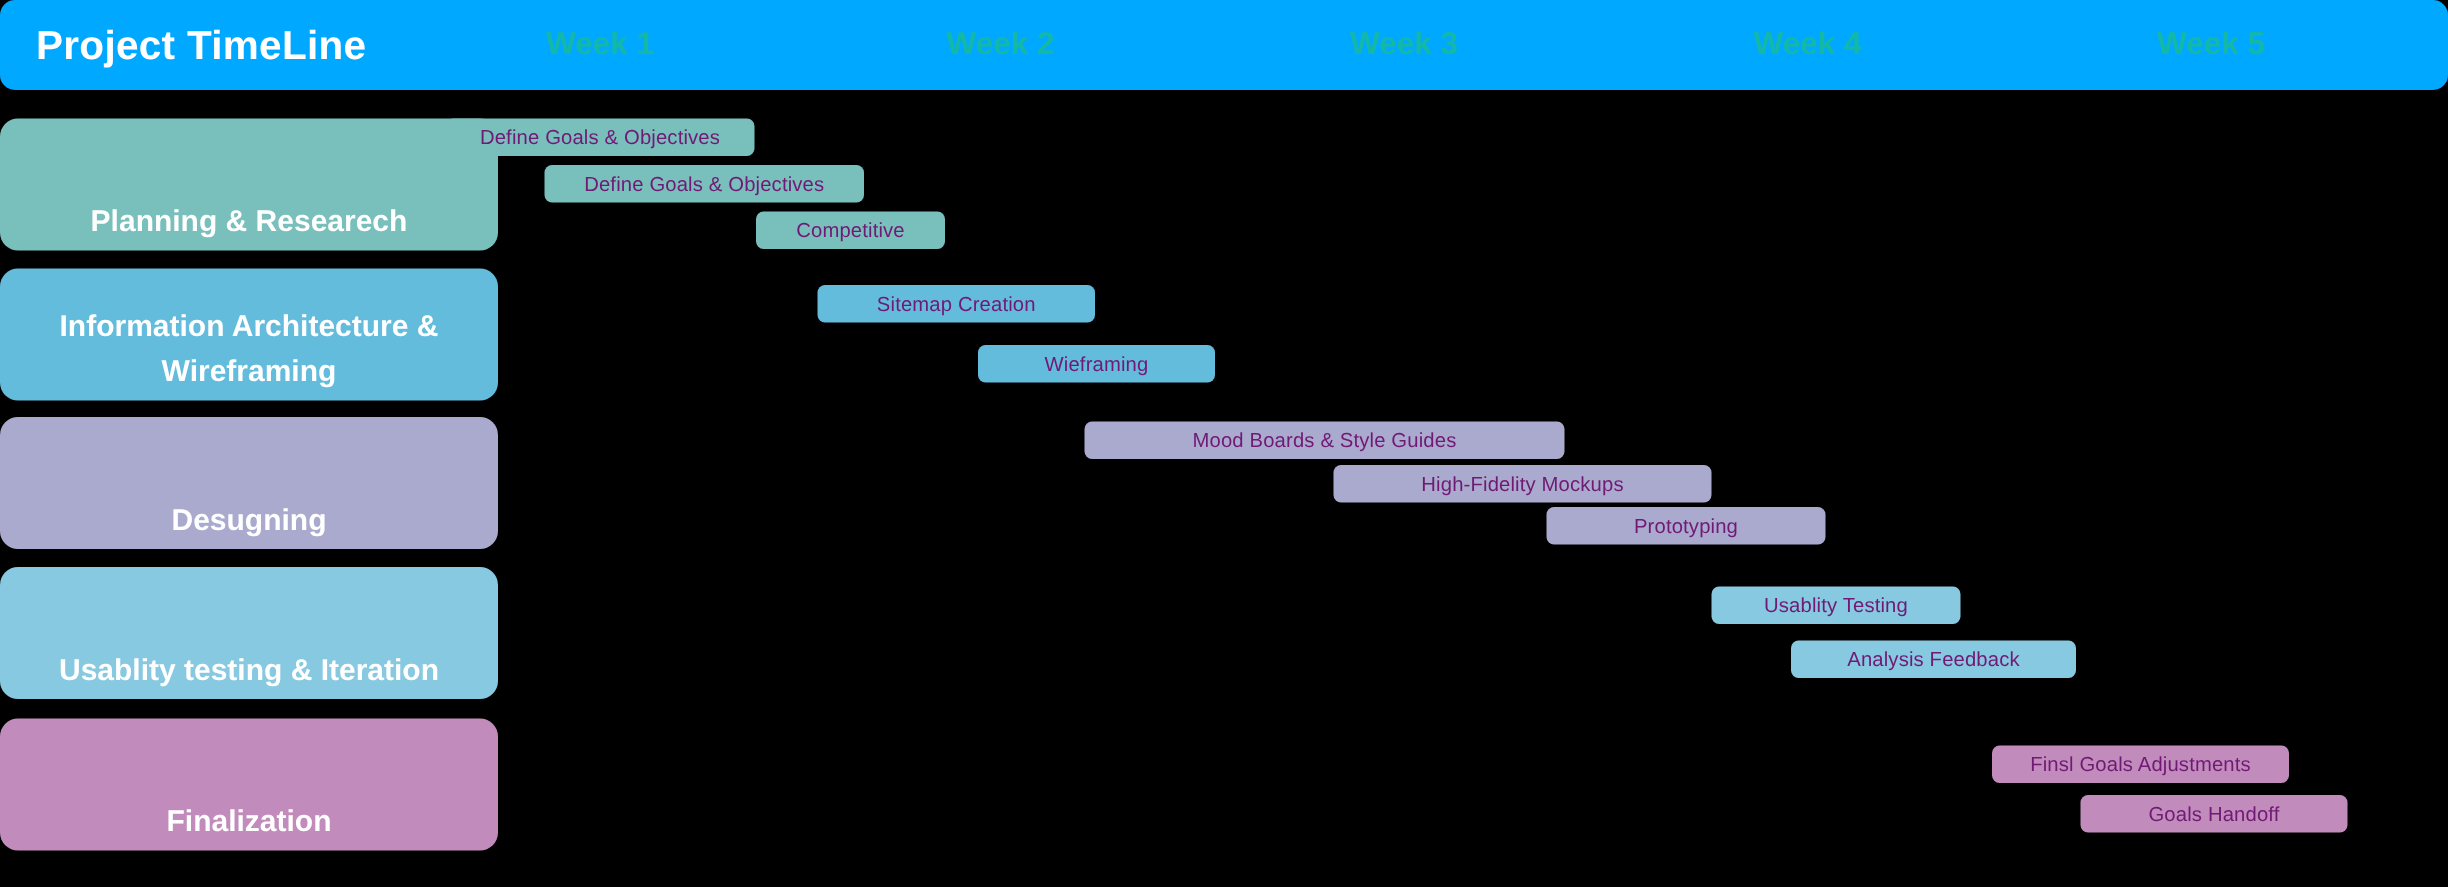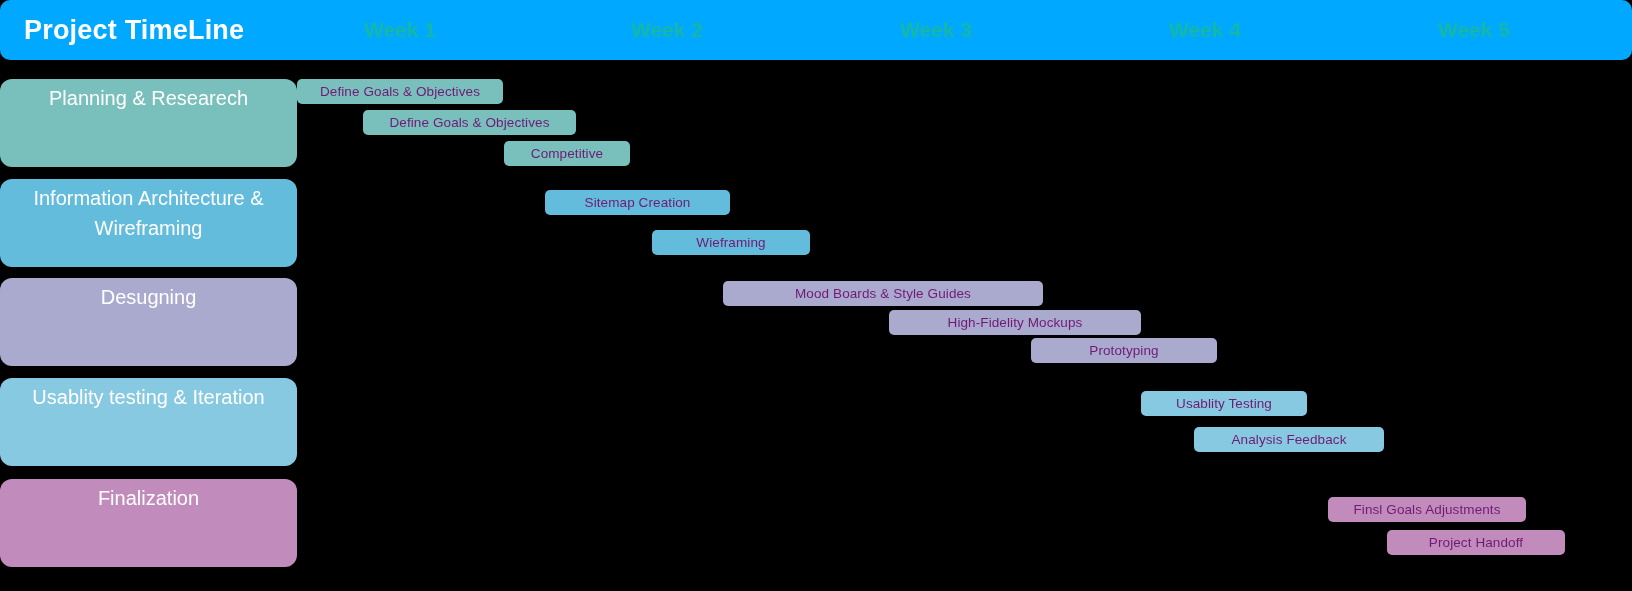--- a/index.html
+++ b/index.html
@@ -54,30 +54,30 @@
   
   .row {
     position: absolute;
     left: 0px;
     width: 1632px;
   }
   .phase-label {
     position: absolute;
     left: 0px;
     top: 0px;
-    width: 297px;
+    width: 332px;
     border-radius: 12px;
     box-sizing: border-box;
     display: flex;
-    align-items: flex-start;
+    align-items: flex-end;
     justify-content: center;
     text-align: center;
     color: #ffffff;
     font-size: 20px;
-    font-weight: normal;
+    font-weight: bold;
     line-height: 1.5;
     padding: 4px 8px;
   }
   .phase-label-text {
     display: block;
     width: 100%;
   }
 
   
   .task-bar {
@@ -140,14 +140,14 @@
       </div>
     </div>
     <div class="task-bar" style="left: 1141px; width: 166px; top: 391px; background: rgb(135, 201, 224);">Usablity Testing</div>
     <div class="task-bar" style="left: 1194px; width: 190px; top: 427px; background: rgb(135, 201, 224);">Analysis Feedback</div>
     <div class="row" style="top: 479px;">
       <div class="phase-label" style="background: rgb(193, 140, 188); height: 88px;">
         <span class="phase-label-text">Finalization</span>
       </div>
     </div>
     <div class="task-bar" style="left: 1328px; width: 198px; top: 497px; background: rgb(193, 140, 188);">Finsl Goals Adjustments</div>
-    <div class="task-bar" style="left: 1387px; width: 178px; top: 530px; background: rgb(193, 140, 188);">Project Handoff</div>
+    <div class="task-bar" style="left: 1387px; width: 178px; top: 530px; background: rgb(193, 140, 188);">Goals Handoff</div>
   </div>
 
 </body></html>

